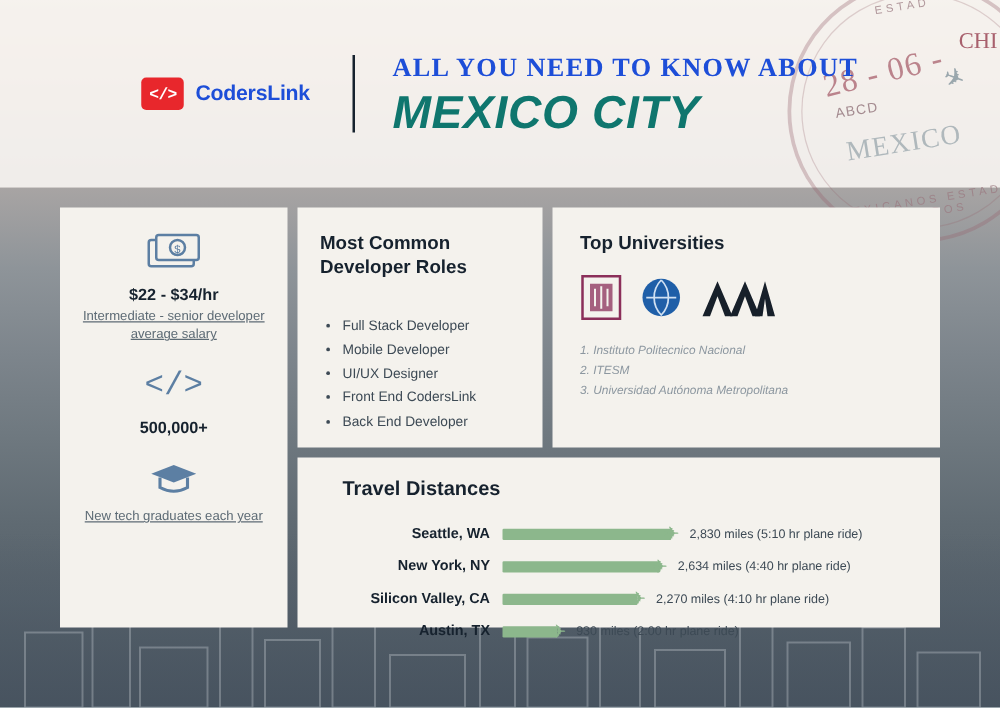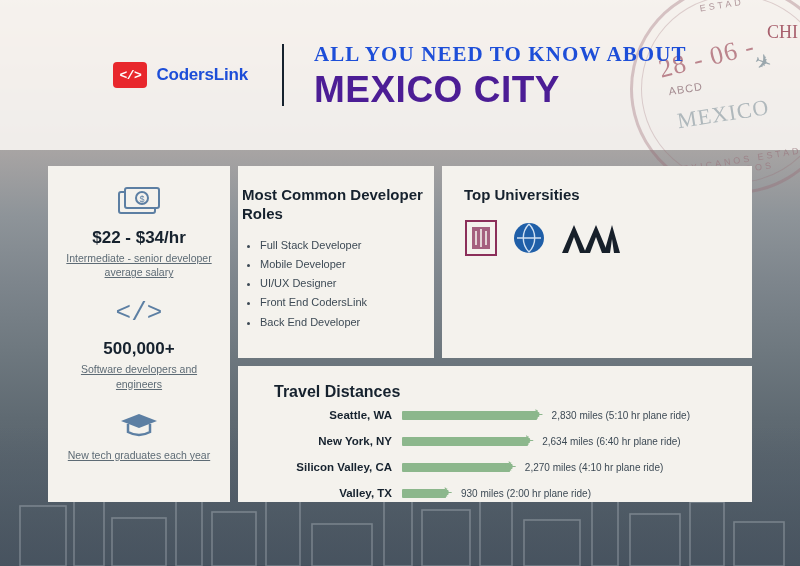--- a/index.html
+++ b/index.html
@@ -44,22 +44,22 @@
     letter-spacing: -0.5px;
   }
   .logo-text { font-size: 17px; font-weight: bold; color: #1d4ed8; letter-spacing: -0.2px; }
   .divider-v { width: 2px; height: 62px; background: #16222e; margin-right: 30px; }
   .title-block { }
   .title-top {
     font-size: 21px; letter-spacing: 1.1px; color: #1d4ed8; font-weight: bold;
     font-family: Liberation Serif, serif;
   }
   .title-main {
-    font-size: 37px; letter-spacing: 0.5px; color: #4c1d95; font-weight: bold;
-    margin-top: 4px; line-height: 1;
+    font-size: 37px; letter-spacing: 0.5px; color: #0f766e; font-weight: bold;
+    margin-top: 4px; line-height: 1; font-style: italic;
   }
   
   .stamp {
     position: absolute; right: -40px; top: -16px; width: 210px; height: 210px;
     border-radius: 50%; border: 3px solid rgba(150,100,110,0.45);
     opacity: 0.75; transform: rotate(-9deg);
   }
   .stamp::after {
     content: ""; position: absolute; inset: 8px; border-radius: 50%;
     border: 1px solid rgba(150,100,110,0.35);
@@ -94,34 +94,34 @@
     position: absolute; background: #f4f2ed;
   }
   #left-panel { left: 48px; top: 166px; width: 182px; height: 336px; }
   #roles-panel { left: 238px; top: 166px; width: 196px; height: 192px; }
   #univ-panel { left: 442px; top: 166px; width: 310px; height: 192px; }
   #travel-panel { left: 238px; top: 366px; width: 514px; height: 136px; }
 
   .stat { text-align: center; }
   #left-panel .stat + .stat { margin-top: 10px; }
   .stat-icon { height: 40px; display: flex; align-items: center; justify-content: center; color: #5c7fa3; }
-  .stat-value { font-size: 17px; font-weight: bold; color: #16222e; margin-top: 6px; }
+  .stat-value { font-size: 13px; font-weight: bold; color: #16222e; margin-top: 6px; }
   .stat-desc { font-size: 10.5px; color: #5d6b75; line-height: 1.35; margin-top: 3px; text-decoration: underline; }
 
   .panel-h {
     font-size: 15px; font-weight: bold; color: #16222e; line-height: 1.25;
   }
-  .roles-list { margin-top: 12px; padding-left: 18px; }
+  .roles-list { margin-top: 28px; padding-left: 18px; }
   .roles-list li { font-size: 11px; color: #3d4a55; line-height: 1.75; }
 
   .univ-logos { display: flex; align-items: center; gap: 14px; margin-top: 14px; }
   .univ-list { margin-top: 16px; }
   .univ-list div { font-size: 9.5px; color: #8c97a0; font-style: italic; line-height: 1.7; }
 
-  .travel-rows { }
+  .travel-rows { margin-top: 12px; }
   .travel-row { display: flex; align-items: center; height: 26px; }
   .travel-city {
     width: 128px; text-align: right; padding-right: 10px;
     font-size: 11.5px; font-weight: bold; color: #16222e;
   }
   .bar-wrap { position: relative; height: 26px; display: flex; align-items: center; }
   .bar { height: 9px; background: #8cb78c; border-radius: 1px; }
   .plane { margin-left: -6px; color: #8cb78c; font-size: 15px; }
   .travel-text { font-size: 10px; color: #3d4a55; margin-left: 8px; }
 </style>
@@ -187,34 +187,33 @@
       </svg>
     </div>
     <div class="stat-value">$22 - $34/hr</div>
     <div class="stat-desc">Intermediate - senior developer average salary</div>
   </div>
   <div class="stat" style="margin-top:14px;">
     <div class="stat-icon">
       <span style="font-size:26px;font-family:'Liberation Mono',monospace;color:#5c7fa3;">&lt;/&gt;</span>
     </div>
     <div class="stat-value">500,000+</div>
-    <div class="stat-desc">Software developers and engineers</div>
   </div>
   <div class="stat" style="margin-top:14px;">
     <div class="stat-icon">
       <svg width="42" height="30" viewBox="0 0 42 30">
         <path d="M21 4 L39 11 L21 18 L3 11 Z" fill="#5c7fa3"></path>
         <path d="M10 14 L10 22 Q21 28 32 22 L32 14" fill="none" stroke="#5c7fa3" stroke-width="2.5"></path>
       </svg>
     </div>
     <div class="stat-desc">New tech graduates each year</div>
   </div>
 </div>
 
-<div class="panel" id="roles-panel" style="padding:20px 4px;">
+<div class="panel" id="roles-panel" style="padding:20px 18px;">
   <div class="panel-h">Most Common Developer Roles</div>
   <ul class="roles-list">
     <li>Full Stack Developer</li>
     <li>Mobile Developer</li>
     <li>UI/UX Designer</li>
     <li>Front End CodersLink</li>
     <li>Back End Developer</li>
   </ul>
 </div>
 
@@ -229,51 +228,56 @@
     <svg width="34" height="34" viewBox="0 0 34 34">
       <circle cx="17" cy="17" r="15" fill="#1f5fa8"></circle>
       <path d="M5 17 h24 M17 3 a20 20 0 0 1 0 28 a20 20 0 0 1 0 -28" fill="none" stroke="#cfe0f2" stroke-width="1.4"></path>
     </svg>
     <svg width="62" height="34" viewBox="0 0 62 34">
       <path d="M2 32 L14 4 L26 32 L20 32 L14 16 L8 32 Z" fill="#17202a"></path>
       <path d="M24 32 L36 4 L48 32 L42 32 L36 16 L30 32 Z" fill="#17202a"></path>
       <path d="M44 32 L52 4 L60 32 L54 32 L52 18 L50 32 Z" fill="#17202a"></path>
     </svg>
   </div>
+  <div class="univ-list">
+    <div>1. Instituto Politecnico Nacional</div>
+    <div>2. ITESM</div>
+    <div>3. Universidad Autónoma Metropolitana</div>
+  </div>
 </div>
 
 <div class="panel" id="travel-panel" style="padding:16px 36px;">
   <div class="panel-h" style="font-size:16px;">Travel Distances</div>
   <div class="travel-rows">
     <div class="travel-row">
       <div class="travel-city">Seattle, WA</div>
       <div class="bar-wrap">
         <div class="bar" style="width: 135px; background: rgb(140, 183, 140);"></div>
         <span class="plane" style="color: rgb(140, 183, 140);">✈</span>
       </div>
       <div class="travel-text">2,830 miles (5:10 hr plane ride)</div>
     </div>
     <div class="travel-row">
       <div class="travel-city">New York, NY</div>
       <div class="bar-wrap">
         <div class="bar" style="width: 125.65px; background: rgb(140, 183, 140);"></div>
         <span class="plane" style="color: rgb(140, 183, 140);">✈</span>
       </div>
-      <div class="travel-text">2,634 miles (6:40 hr plane ride)</div>
+      <div class="travel-text">2,634 miles (4:40 hr plane ride)</div>
     </div>
     <div class="travel-row">
       <div class="travel-city">Silicon Valley, CA</div>
       <div class="bar-wrap">
         <div class="bar" style="width: 108.286px; background: rgb(140, 183, 140);"></div>
         <span class="plane" style="color: rgb(140, 183, 140);">✈</span>
       </div>
       <div class="travel-text">2,270 miles (4:10 hr plane ride)</div>
     </div>
     <div class="travel-row">
-      <div class="travel-city">Valley, TX</div>
+      <div class="travel-city">Austin, TX</div>
       <div class="bar-wrap">
         <div class="bar" style="width: 44.364px; background: rgb(140, 183, 140);"></div>
         <span class="plane" style="color: rgb(140, 183, 140);">✈</span>
       </div>
       <div class="travel-text">930 miles (2:00 hr plane ride)</div>
     </div>
   </div>
 </div>
 
 </body></html>

